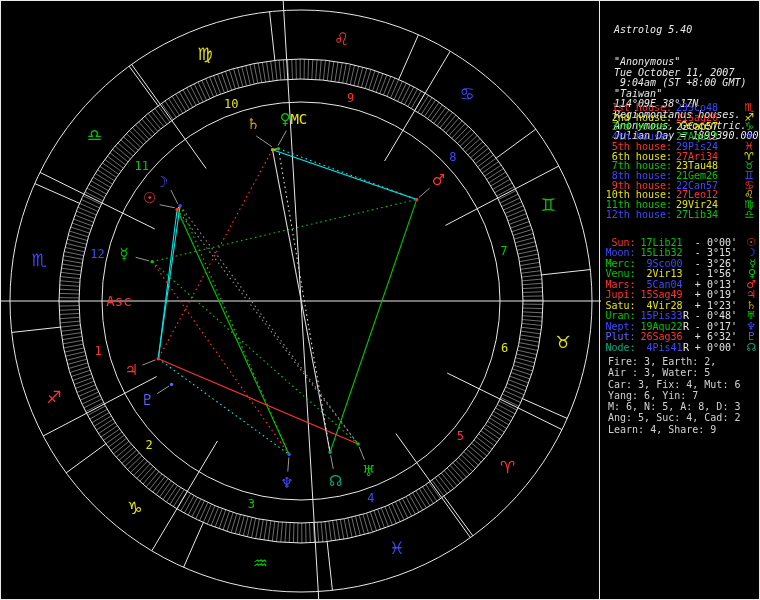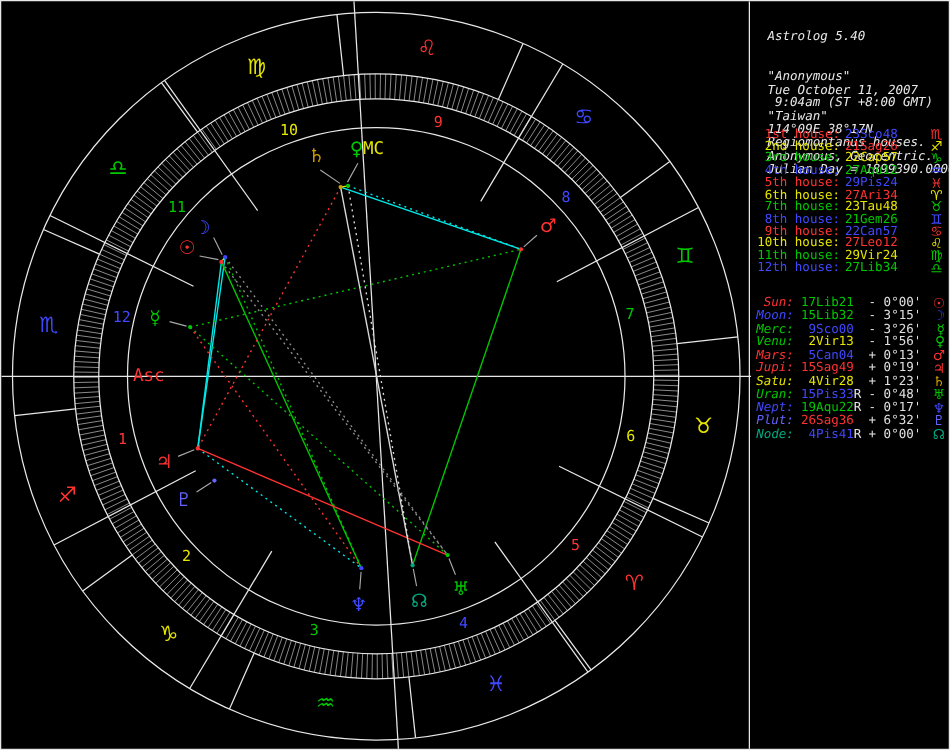--- a/index.html
+++ b/index.html
@@ -11,22 +11,22 @@
   .panel{position:absolute;left:600px;top:0;width:160px;height:600px;}
   .hdr{position:absolute;left:13px;top:3px;color:#e8e8e8;font-size:10px;line-height:10.6px;white-space:pre;font-style:italic;}
   .houses{position:absolute;left:4px;top:102px;font-size:10px;line-height:9.7px;white-space:pre;}
   .planets{position:absolute;left:4px;top:237px;font-size:10px;line-height:10.45px;white-space:pre;}
   .stats{position:absolute;left:7px;top:355px;color:#d0d0d0;font-size:10px;line-height:11.3px;white-space:pre;}
   .row{display:flex;align-items:center;}
   .hlabel{display:inline-block;width:67px;text-align:right;}
   .hval{display:inline-block;width:44px;margin-left:4px;}
   .hglyph{display:inline-block;width:18px;text-align:right;margin-left:16px;
           font-family:"DejaVu Sans",sans-serif;font-size:11px;}
-  .pname{display:inline-block;width:31px;text-align:left;font-style:italic;}
-  .pval{display:inline-block;width:43px;text-align:right;margin-left:4px;}
+  .pname{display:inline-block;width:31px;text-align:center;}
+  .pval{display:inline-block;width:43px;text-align:center;margin-left:4px;}
   .pretro{display:inline-block;width:7px;color:#e8e8e8;}
   .pdecl{display:inline-block;width:45px;text-align:right;color:#e0e0e0;margin-left:2px;}
   .pglyph{display:inline-block;width:15px;text-align:right;margin-left:4px;
           font-family:"DejaVu Sans",sans-serif;font-size:11px;}
   svg text{user-select:none;}
 </style>
 </head>
 <body>
 
 <div class="screen">
@@ -515,14 +515,15 @@
       </g>
     </svg>
   <div class="divider"></div>
   <div class="panel">
     <div class="hdr">
       <div>Astrolog 5.40</div>
       <div id="hdr-lines"><div>"Anonymous"</div><div>Tue October 11, 2007</div><div> 9:04am (ST +8:00 GMT)</div><div>"Taiwan"</div><div>114°09E 38°17N</div><div>Regiomontanus houses.</div><div>Anonymous, Geocentric.</div><div>Julian Day = 1899390.0006</div></div>
     </div>
     <div id="houses" class="houses"><div class="row"><span class="hlabel" style="color: rgb(255, 50, 50);"> 1st house:</span><span class="hval" style="color: rgb(64, 72, 255);">23Sco48</span><span class="hglyph" style="color: rgb(255, 50, 50);">♏</span></div><div class="row"><span class="hlabel" style="color: rgb(230, 230, 0);"> 2nd house:</span><span class="hval" style="color: rgb(255, 50, 50);">21Sag26</span><span class="hglyph" style="color: rgb(230, 230, 0);">♐</span></div><div class="row"><span class="hlabel" style="color: rgb(0, 200, 0);"> 3rd house:</span><span class="hval" style="color: rgb(230, 230, 0);">22Cap57</span><span class="hglyph" style="color: rgb(0, 200, 0);">♑</span></div><div class="row"><span class="hlabel" style="color: rgb(64, 72, 255);"> 4th house:</span><span class="hval" style="color: rgb(0, 200, 0);">27Aqu12</span><span class="hglyph" style="color: rgb(64, 72, 255);">♒</span></div><div class="row"><span class="hlabel" style="color: rgb(255, 50, 50);"> 5th house:</span><span class="hval" style="color: rgb(64, 72, 255);">29Pis24</span><span class="hglyph" style="color: rgb(255, 50, 50);">♓</span></div><div class="row"><span class="hlabel" style="color: rgb(230, 230, 0);"> 6th house:</span><span class="hval" style="color: rgb(255, 50, 50);">27Ari34</span><span class="hglyph" style="color: rgb(230, 230, 0);">♈</span></div><div class="row"><span class="hlabel" style="color: rgb(0, 200, 0);"> 7th house:</span><span class="hval" style="color: rgb(230, 230, 0);">23Tau48</span><span class="hglyph" style="color: rgb(0, 200, 0);">♉</span></div><div class="row"><span class="hlabel" style="color: rgb(64, 72, 255);"> 8th house:</span><span class="hval" style="color: rgb(0, 200, 0);">21Gem26</span><span class="hglyph" style="color: rgb(64, 72, 255);">♊</span></div><div class="row"><span class="hlabel" style="color: rgb(255, 50, 50);"> 9th house:</span><span class="hval" style="color: rgb(64, 72, 255);">22Can57</span><span class="hglyph" style="color: rgb(255, 50, 50);">♋</span></div><div class="row"><span class="hlabel" style="color: rgb(230, 230, 0);">10th house:</span><span class="hval" style="color: rgb(255, 50, 50);">27Leo12</span><span class="hglyph" style="color: rgb(230, 230, 0);">♌</span></div><div class="row"><span class="hlabel" style="color: rgb(0, 200, 0);">11th house:</span><span class="hval" style="color: rgb(230, 230, 0);">29Vir24</span><span class="hglyph" style="color: rgb(0, 200, 0);">♍</span></div><div class="row"><span class="hlabel" style="color: rgb(64, 72, 255);">12th house:</span><span class="hval" style="color: rgb(0, 200, 0);">27Lib34</span><span class="hglyph" style="color: rgb(0, 200, 0);">♎</span></div></div>
     <div id="planets" class="planets"><div class="row"><span class="pname" style="color: rgb(255, 50, 50);"> Sun:</span><span class="pval" style="color: rgb(0, 200, 0);">17Lib21</span><span class="pretro"> </span><span class="pdecl">- 0°00'</span><span class="pglyph" style="color: rgb(255, 50, 50);">☉</span></div><div class="row"><span class="pname" style="color: rgb(64, 72, 255);">Moon:</span><span class="pval" style="color: rgb(0, 200, 0);">15Lib32</span><span class="pretro"> </span><span class="pdecl">- 3°15'</span><span class="pglyph" style="color: rgb(64, 72, 255);">☽</span></div><div class="row"><span class="pname" style="color: rgb(0, 200, 0);">Merc:</span><span class="pval" style="color: rgb(64, 72, 255);"> 9Sco00</span><span class="pretro"> </span><span class="pdecl">- 3°26'</span><span class="pglyph" style="color: rgb(0, 200, 0);">☿</span></div><div class="row"><span class="pname" style="color: rgb(0, 200, 0);">Venu:</span><span class="pval" style="color: rgb(230, 230, 0);"> 2Vir13</span><span class="pretro"> </span><span class="pdecl">- 1°56'</span><span class="pglyph" style="color: rgb(0, 200, 0);">♀</span></div><div class="row"><span class="pname" style="color: rgb(255, 50, 50);">Mars:</span><span class="pval" style="color: rgb(64, 72, 255);"> 5Can04</span><span class="pretro"> </span><span class="pdecl">+ 0°13'</span><span class="pglyph" style="color: rgb(255, 50, 50);">♂</span></div><div class="row"><span class="pname" style="color: rgb(255, 50, 50);">Jupi:</span><span class="pval" style="color: rgb(255, 50, 50);">15Sag49</span><span class="pretro"> </span><span class="pdecl">+ 0°19'</span><span class="pglyph" style="color: rgb(255, 50, 50);">♃</span></div><div class="row"><span class="pname" style="color: rgb(230, 230, 0);">Satu:</span><span class="pval" style="color: rgb(230, 230, 0);"> 4Vir28</span><span class="pretro"> </span><span class="pdecl">+ 1°23'</span><span class="pglyph" style="color: rgb(208, 160, 0);">♄</span></div><div class="row"><span class="pname" style="color: rgb(0, 200, 0);">Uran:</span><span class="pval" style="color: rgb(64, 72, 255);">15Pis33</span><span class="pretro">R</span><span class="pdecl">- 0°48'</span><span class="pglyph" style="color: rgb(0, 200, 0);">♅</span></div><div class="row"><span class="pname" style="color: rgb(64, 72, 255);">Nept:</span><span class="pval" style="color: rgb(0, 200, 0);">19Aqu22</span><span class="pretro">R</span><span class="pdecl">- 0°17'</span><span class="pglyph" style="color: rgb(64, 72, 255);">♆</span></div><div class="row"><span class="pname" style="color: rgb(100, 100, 255);">Plut:</span><span class="pval" style="color: rgb(255, 50, 50);">26Sag36</span><span class="pretro"> </span><span class="pdecl">+ 6°32'</span><span class="pglyph" style="color: rgb(100, 100, 255);">♇</span></div><div class="row"><span class="pname" style="color: rgb(0, 170, 128);">Node:</span><span class="pval" style="color: rgb(64, 72, 255);"> 4Pis41</span><span class="pretro">R</span><span class="pdecl">+ 0°00'</span><span class="pglyph" style="color: rgb(0, 170, 128);">☊</span></div></div>
+    <div id="stats" class="stats"><div>Fire: 3, Earth: 2,</div><div>Air : 3, Water: 5</div><div>Car: 3, Fix: 4, Mut: 6</div><div>Yang: 6, Yin: 7</div><div>M: 6, N: 5, A: 8, D: 3</div><div>Ang: 5, Suc: 4, Cad: 2</div><div>Learn: 4, Share: 9</div></div>
   </div>
 </div>
 
 </body></html>

